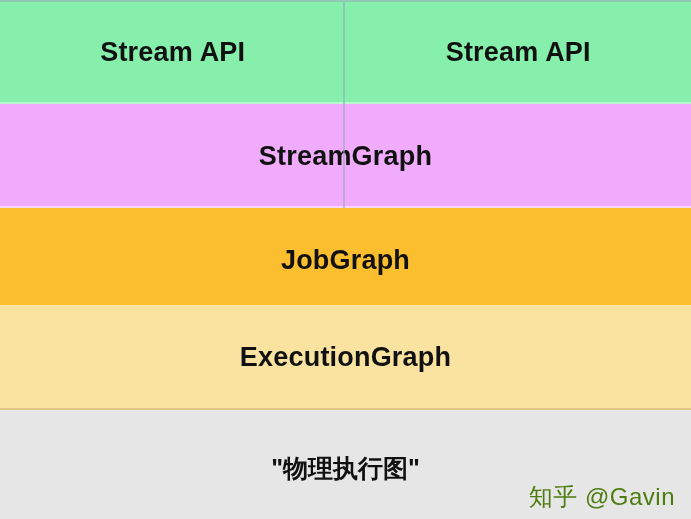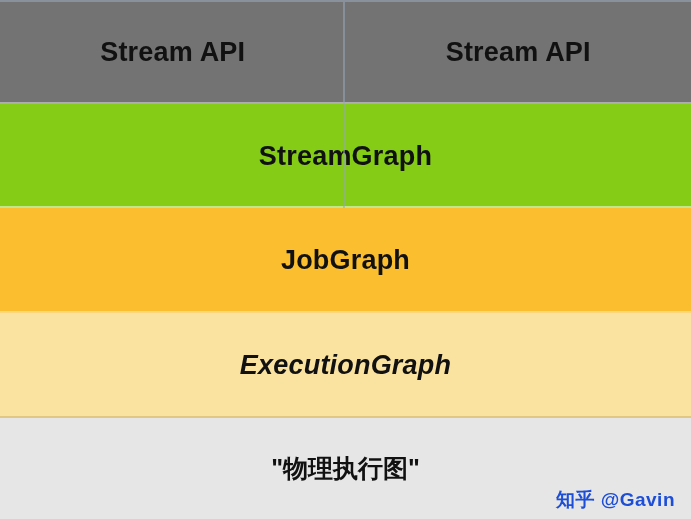--- a/index.html
+++ b/index.html
@@ -22,24 +22,24 @@
 
   
   .band {
     position: absolute;
     left: 0;
     width: 691px;
     display: flex;
     box-sizing: border-box;
   }
 
-  .band-row1 { top: 0px;   height: 104px; background: #737373; }
-  .band-row2 { top: 104px; height: 104px; background: #84cc16; }
+  .band-row1 { top: 0px;   height: 104px; background: #86efac; }
+  .band-row2 { top: 104px; height: 104px; background: #f0abfc; }
   .band-row3 { top: 208px; height: 105px; background: #fbbe2e; }
-  .band-row4 { top: 313px; height: 105px; background: #fae3a0; font-style: italic; }
+  .band-row4 { top: 305px; height: 105px; background: #fae3a0; }
   .band-row5 { top: 418px; height: 101px; background: #e6e6e6; }
 
   
   .band-row1::after,
   .band-row2::after,
   .band-row3::after,
   .band-row4::after {
     content: "";
     position: absolute;
     left: 0;
@@ -107,23 +107,23 @@
     font-size: 25px;
     line-height: 1;
     white-space: nowrap;
   }
 
   
   .watermark {
     position: absolute;
     right: 16px;
     bottom: 10px;
-    color: #1d4ed8;
-    font-size: 19px;
-    font-weight: bold;
+    color: #4d7c0f;
+    font-size: 24px;
+    font-weight: normal;
     line-height: 1;
     white-space: nowrap;
     letter-spacing: 0.5px;
     user-select: none;
   }
 </style>
 </head>
 <body>
 
 <div id="diagram">

